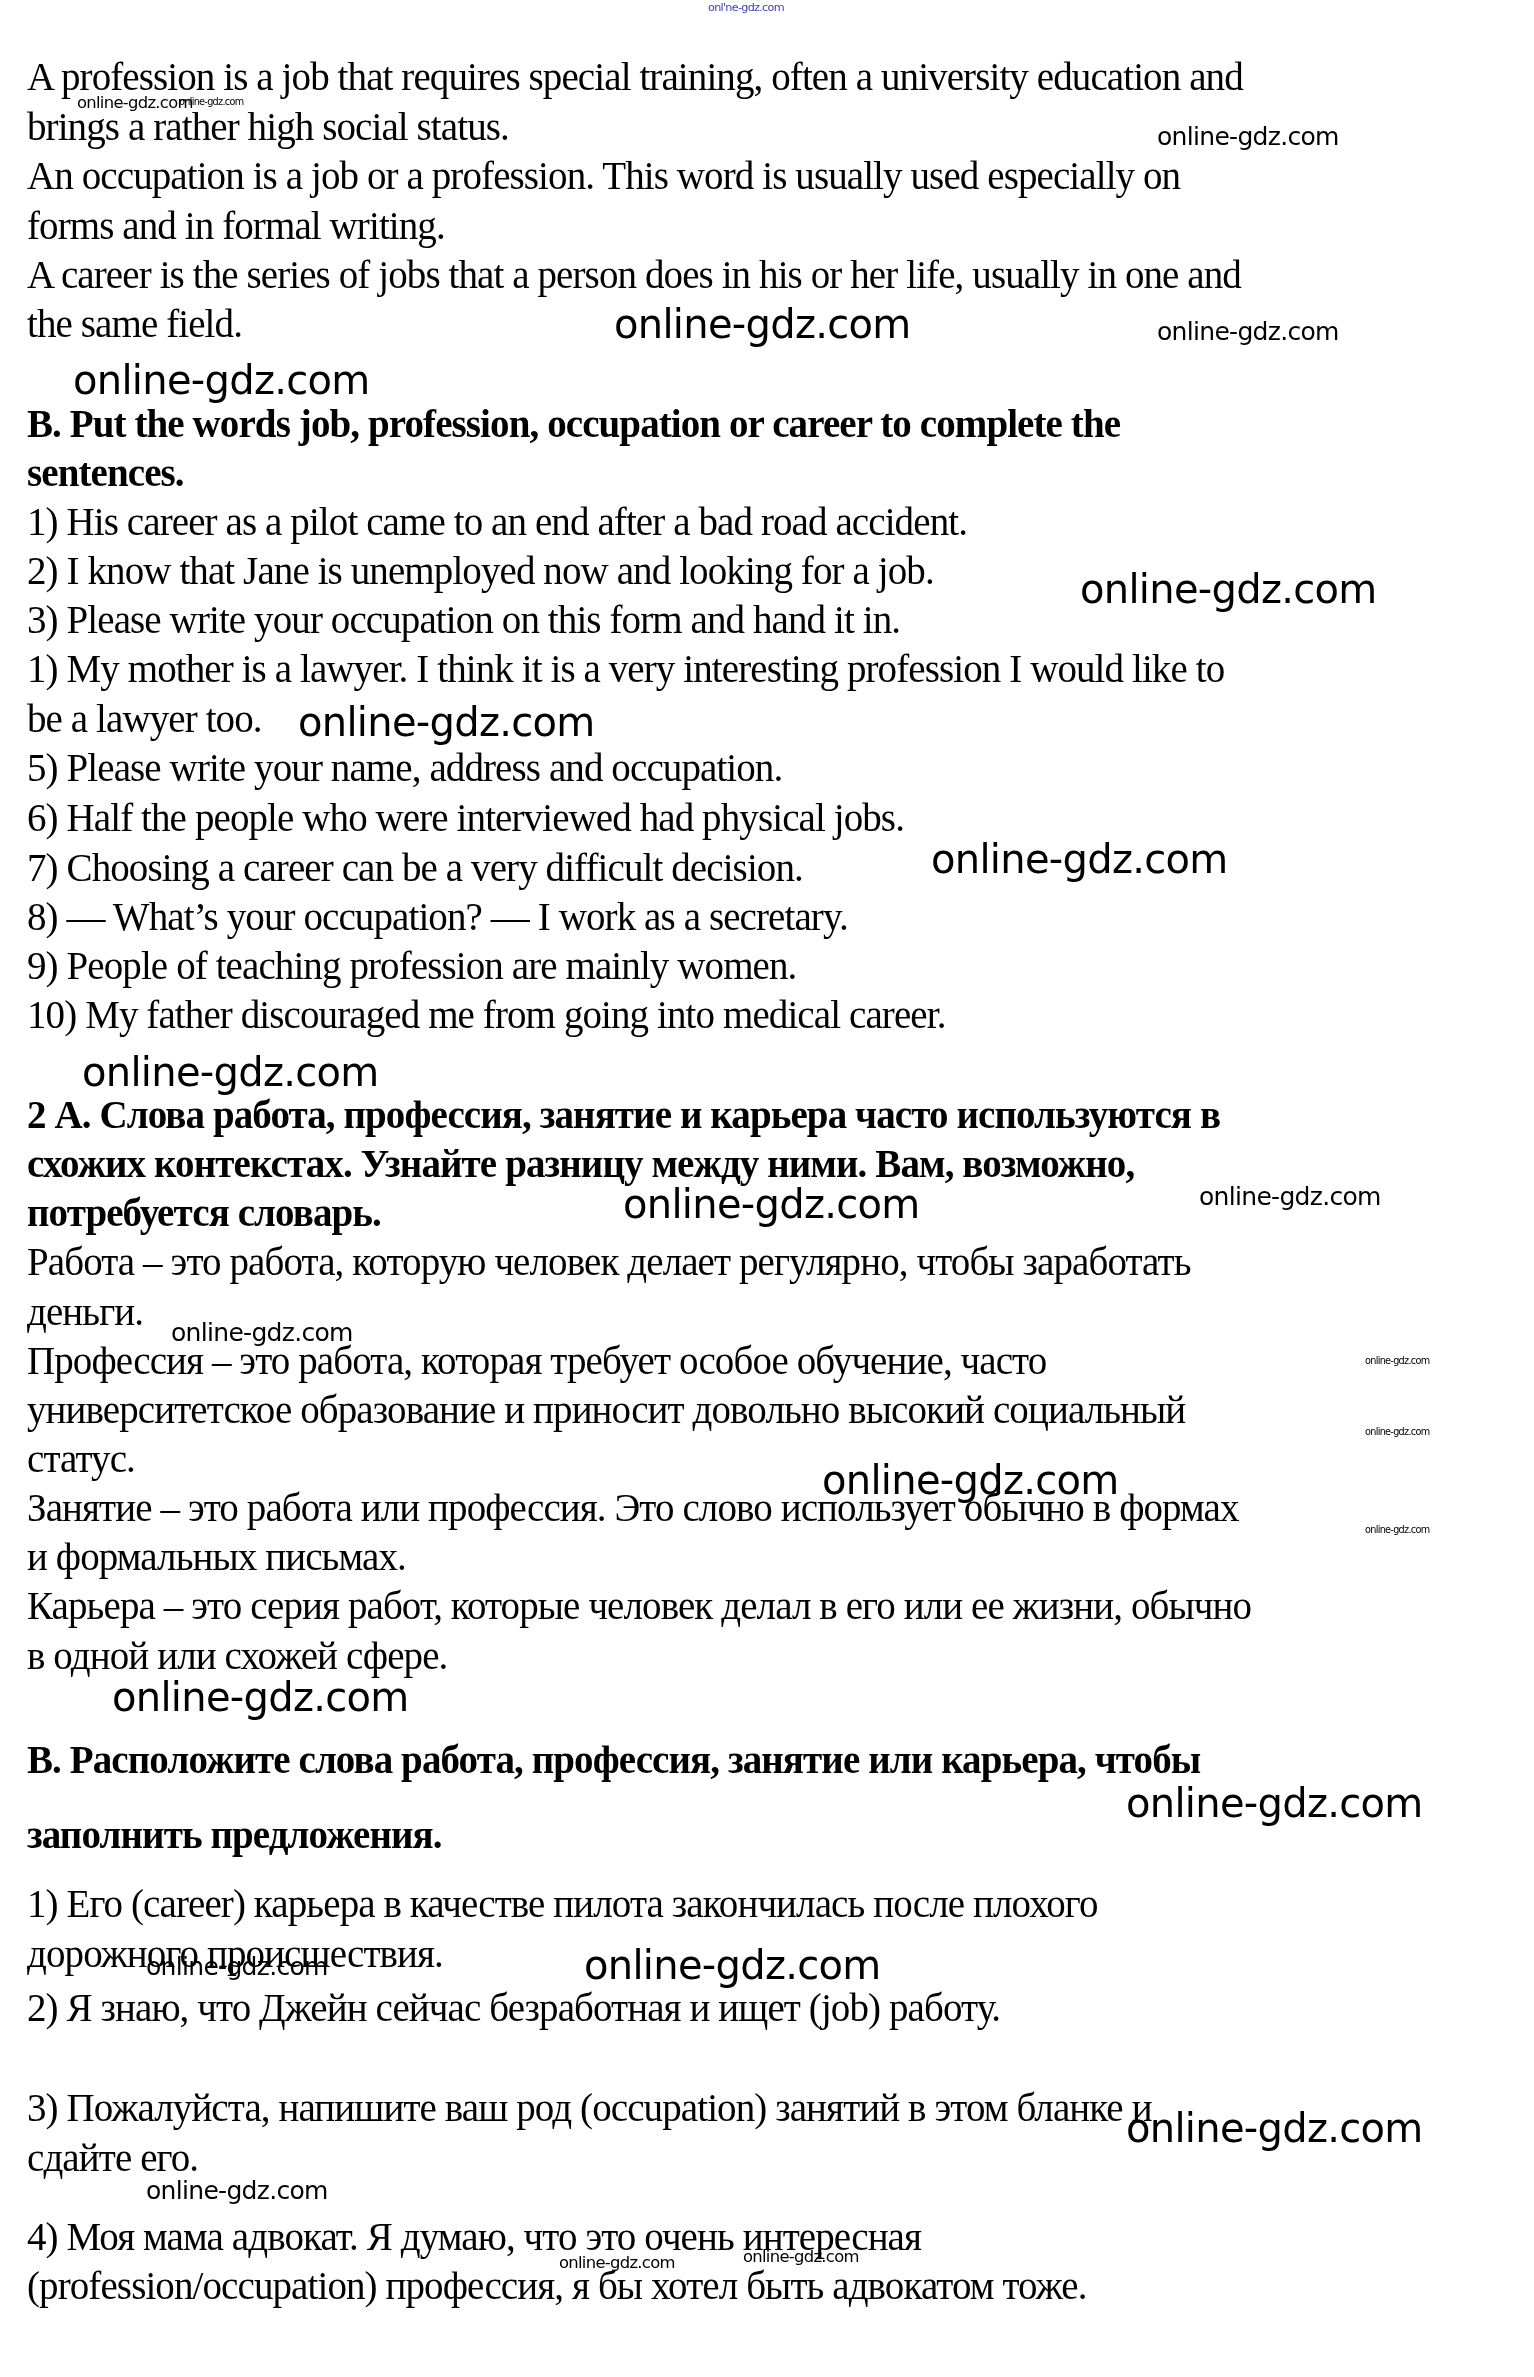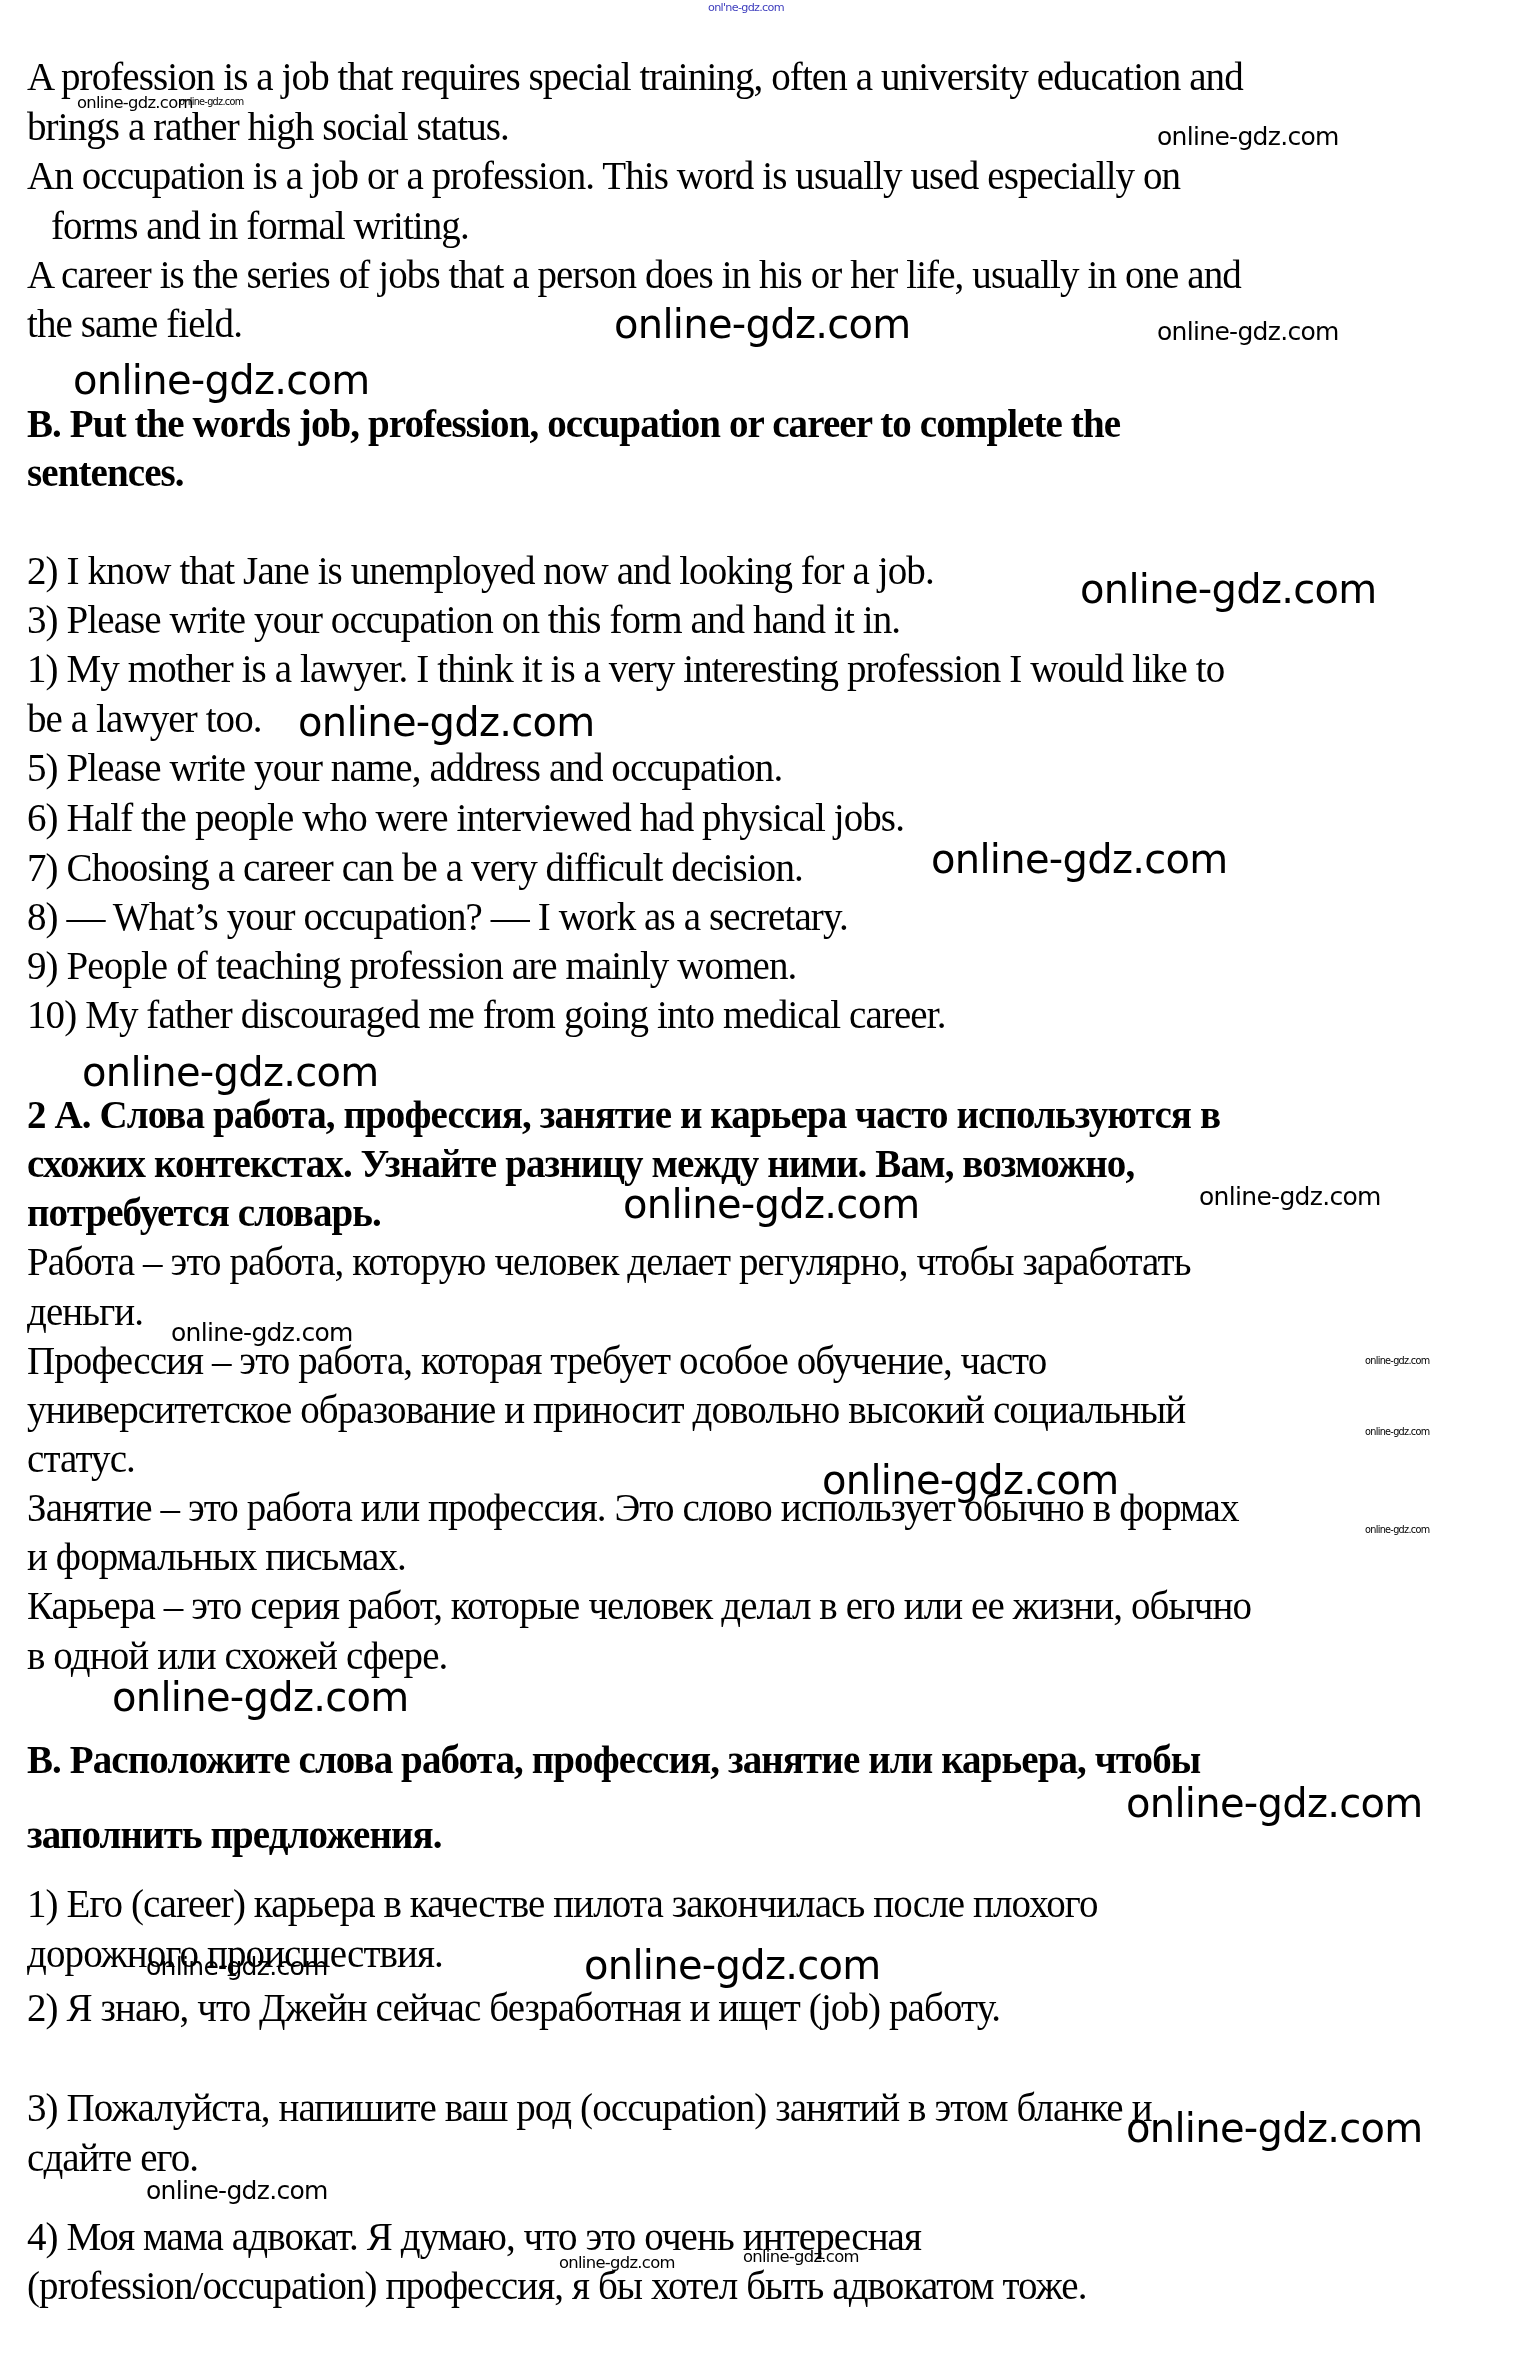--- a/index.html
+++ b/index.html
@@ -24,27 +24,28 @@
 </head>
 <body>
 
 <div class="page">
 
   <div class="wm wm-top" style="left:708px; top:2.2px;">onl'ne-gdz.com</div>
 
   <div class="line" style="top:57px;">A profession is a job that requires special training, often a university education and</div>
   <div class="line" style="top:107px;">brings a rather high social status.</div>
   <div class="line" style="top:156px;">An occupation is a job or a profession. This word is usually used especially on</div>
-  <div class="line" style="top:206px;margin-left:24px;">forms and in formal writing.</div>
+  <div class="line" style="top:206px;">forms and in formal writing.</div>
   <div class="line" style="top:255px;">A career is the series of jobs that a person does in his or her life, usually in one and</div>
   <div class="line" style="top:304px;">the same field.</div>
 
   <div class="line bold" style="top:404px;">B. Put the words job, profession, occupation or career to complete the</div>
   <div class="line bold" style="top:453px;">sentences.</div>
 
+  <div class="line" style="top:502px;">1) His career as a pilot came to an end after a bad road accident.</div>
   <div class="line" style="top:551px;">2) I know that Jane is unemployed now and looking for a job.</div>
   <div class="line" style="top:600px;">3) Please write your occupation on this form and hand it in.</div>
   <div class="line" style="top:649px;">1) My mother is a lawyer. I think it is a very interesting profession I would like to</div>
   <div class="line" style="top:699px;">be a lawyer too.</div>
   <div class="line" style="top:748px;">5) Please write your name, address and occupation.</div>
   <div class="line" style="top:798px;">6) Half the people who were interviewed had physical jobs.</div>
   <div class="line" style="top:848px;">7) Choosing a career can be a very difficult decision.</div>
   <div class="line" style="top:897px;">8) — What’s your occupation? — I work as a secretary.</div>
   <div class="line" style="top:946px;">9) People of teaching profession are mainly women.</div>
   <div class="line" style="top:995px;">10) My father discouraged me from going into medical career.</div>

